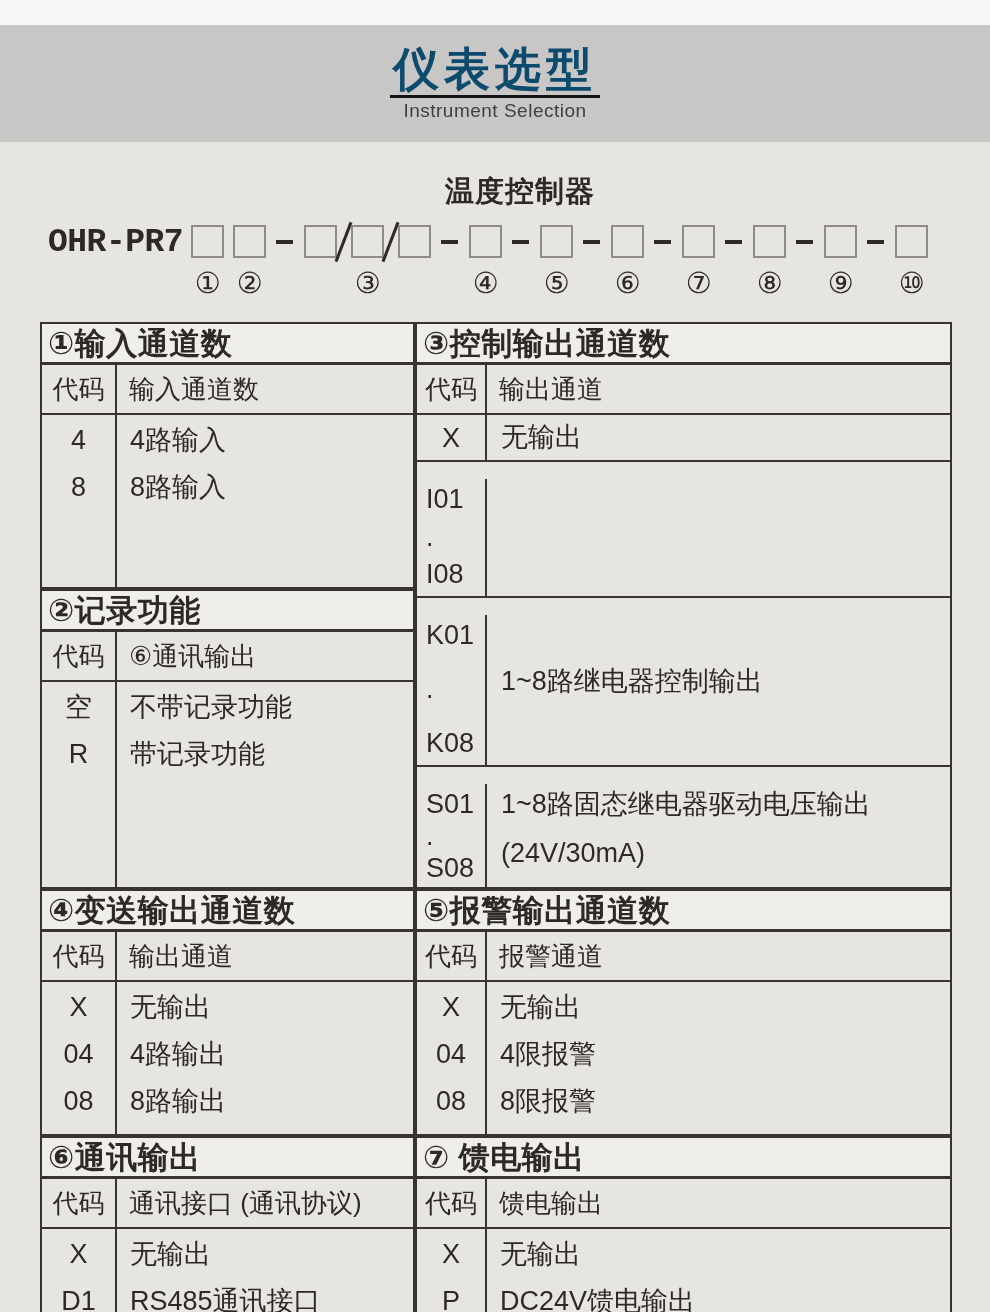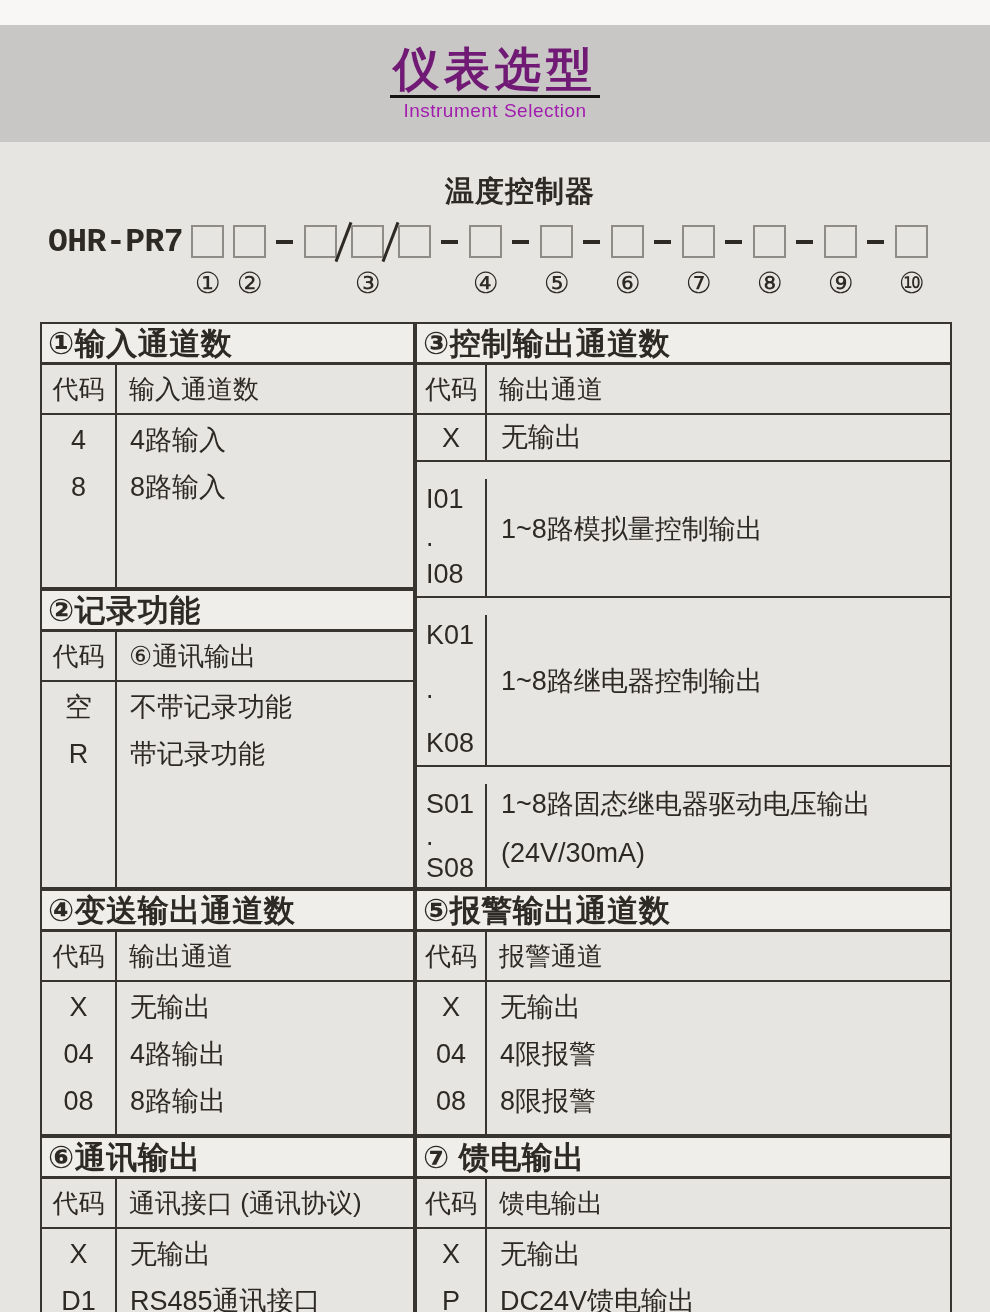--- a/index.html
+++ b/index.html
@@ -10,24 +10,24 @@
     font-family: "Liberation Sans", "DejaVu Sans", sans-serif;
   }
 
   
   .top-strip { height: 25px; background: #f8f7f5; }
   .banner {
     height: 117px; background: #c9c7c5;
     display: flex; flex-direction: column; align-items: center; justify-content: center;
   }
   .banner-title {
-    font-size: 46px; font-weight: 700; letter-spacing: 5px; color: #701a75;
+    font-size: 46px; font-weight: 700; letter-spacing: 5px; color: #0c4a6e;
     line-height: 1.08; border-bottom: 3px solid #161412; padding: 0 3px 1px 3px;
   }
-  .banner-subtitle { font-size: 19px; color: #a21caf; margin-top: 2px; letter-spacing: 0.5px; }
+  .banner-subtitle { font-size: 19px; color: #404040; margin-top: 2px; letter-spacing: 0.5px; }
 
   
   .product-name { margin: 30px 0 0 50px; font-size: 29px; font-weight: 600; letter-spacing: 1px; text-align: center; }
 
   .model-row {
     margin: 12px 0 0 48px; height: 80px;
     display: flex; align-items: flex-start; font-family: Liberation Mono, monospace;
   }
   .model-prefix { font-size: 33px; font-weight: 600; letter-spacing: -0.5px; line-height: 37px; margin-right: 3px; }
   .mbox-unit { position: relative; width: 33px; height: 33px; margin: 1px 4px 0 5px; flex: none; }
@@ -247,23 +247,20 @@
             <div class="dc">
               <div class="dl">无输出</div>
             </div>
           </div>
           <div class="row3 r1">
             <div class="cc multi">
               <div class="cl">I01</div>
               <div class="cl">.</div>
               <div class="cl">I08</div>
             </div>
-            <div class="dc">
-              <div class="dl">1~8路模拟量控制输出</div>
-            </div>
           </div>
           <div class="row3 r2">
             <div class="cc multi">
               <div class="cl">K01</div>
               <div class="cl">.</div>
               <div class="cl">K08</div>
             </div>
             <div class="dc">
               <div class="dl">1~8路继电器控制输出</div>
             </div>

